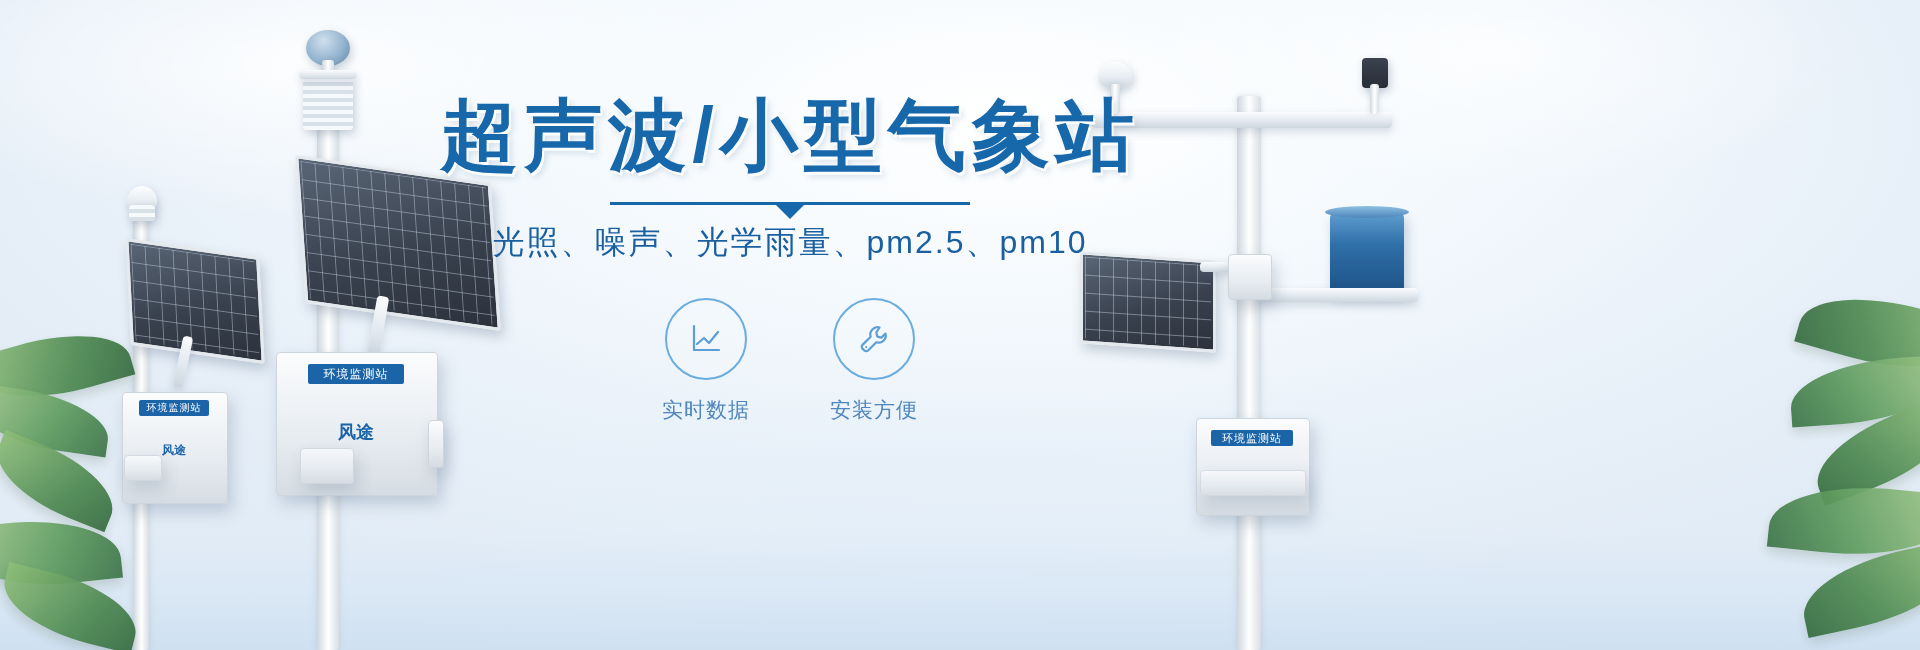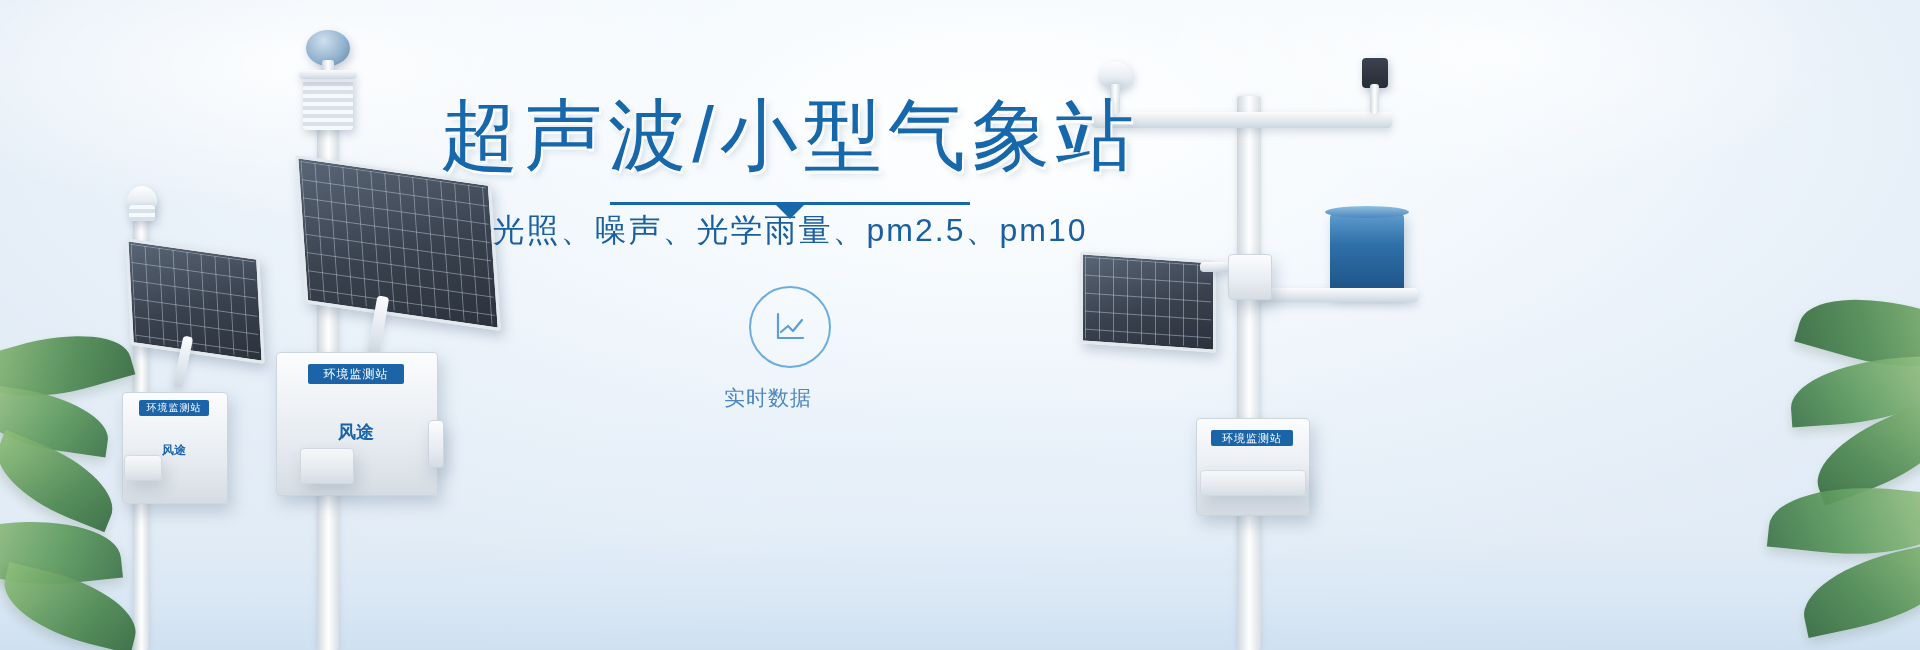--- a/index.html
+++ b/index.html
@@ -20,33 +20,33 @@
       radial-gradient(620px 220px at 16% 10%, rgba(255,255,255,.85), rgba(255,255,255,0) 70%),
       radial-gradient(520px 200px at 78% 8%, rgba(255,255,255,.7), rgba(255,255,255,0) 70%),
       radial-gradient(900px 380px at 50% 100%, rgba(226,238,249,.9), rgba(226,238,249,0) 70%);
     pointer-events:none;}
   .ground{position:absolute;left:0;right:0;bottom:0;height:120px;
     background:linear-gradient(180deg,rgba(222,234,246,0) 0%,rgba(214,229,244,.75) 60%,rgba(205,223,240,.9) 100%);}
 
   
   .content{position:absolute;left:440px;top:96px;width:700px;text-align:center;}
   .title{
-    font-size:78px;line-height:1.02;font-weight:normal;color:#1767ab;
+    font-size:78px;line-height:1.02;font-weight:bold;color:#1767ab;
     letter-spacing:6px;white-space:nowrap;
     text-shadow:2px 3px 0 rgba(255,255,255,.95), 4px 5px 6px rgba(120,150,180,.28);
   }
   .divider{position:relative;margin:26px auto 0;width:360px;height:3px;background:#1767ab;}
   .divider .tri{position:absolute;left:50%;top:3px;transform:translateX(-50%);
     width:0;height:0;border-left:14px solid transparent;border-right:14px solid transparent;
     border-top:14px solid #1767ab;}
   .sub{margin-top:26px;font-size:32px;line-height:1.62;color:#1a5fa0;letter-spacing:2px;white-space:nowrap;}
 
   
   .features{margin-top:30px;display:flex;justify-content:center;gap:36px;}
-  .feature{width:132px;text-align:left;}
+  .feature{width:132px;text-align:center;}
   .circle{width:78px;height:78px;margin:0 auto;border-radius:50%;
     border:2px solid #6aaddf;display:flex;align-items:center;justify-content:center;
     background:rgba(255,255,255,.18);}
   .flabel{margin-top:16px;font-size:21px;color:#4f86bd;letter-spacing:1px;white-space:nowrap;}
 
   
   .pole{position:absolute;background:linear-gradient(90deg,#cfd6dc,#f3f6f8 38%,#ffffff 52%,#d7dee4 100%);
     border-radius:3px;box-shadow:0 0 6px rgba(110,130,150,.22);}
   .panel{position:absolute;background:linear-gradient(160deg,#5a6676,#39414e 55%,#2b323c);
     border:3px solid #e4e9ee;border-radius:3px;box-shadow:3px 6px 12px rgba(90,110,135,.3);overflow:hidden;}
@@ -161,32 +161,41 @@
     <div class="leaf" style="left:1800px;top:556px;width:160px;height:66px;transform:rotate(-12deg) scaleX(-1);"></div>
   </div>
 
   <div class="content">
     <div class="title">超声波/小型气象站</div>
 
     <div class="divider">
       <span class="tri"></span>
     </div>
 
-    <div class="sub" style="margin-top:0;text-align:center;">光照、噪声、光学雨量、pm2.5、pm10</div>
+    <div class="sub" style="margin-top:12px;text-align:center;">光照、噪声、光学雨量、pm2.5、pm10</div>
 
     <div class="features">
 
       <div class="feature">
         <div class="circle">
           <svg width="40" height="40" viewBox="0 0 40 40" fill="none" stroke="#5c9ed6" stroke-width="2.2" stroke-linecap="round" stroke-linejoin="round">
             <polyline points="8,7 8,31 33,31"></polyline>
             <polyline points="11,25 18,19 23,24 32,13"></polyline>
           </svg>
         </div>
         <div class="flabel">实时数据</div>
       </div>
 
 
 
+      <div class="feature">
+        <div class="circle">
+          <svg width="42" height="42" viewBox="0 0 42 42" fill="none" stroke="#5c9ed6" stroke-width="2.2" stroke-linecap="round" stroke-linejoin="round">
+            <path d="M26.5 9.5a7.2 7.2 0 0 0-8.8 9.2L9.5 26.9a2.6 2.6 0 0 0 0 3.7l1.9 1.9a2.6 2.6 0 0 0 3.7 0l8.2-8.2a7.2 7.2 0 0 0 9.2-8.8l-4.1 4.1-4.1-1-1-4.1z"></path>
+            <circle cx="13.2" cy="29.1" r="1.1" fill="#5c9ed6" stroke="none"></circle>
+          </svg>
+        </div>
+        <div class="flabel">安装方便</div>
+      </div>
 
     </div>
   </div>
 </div>
 
 </body></html>

